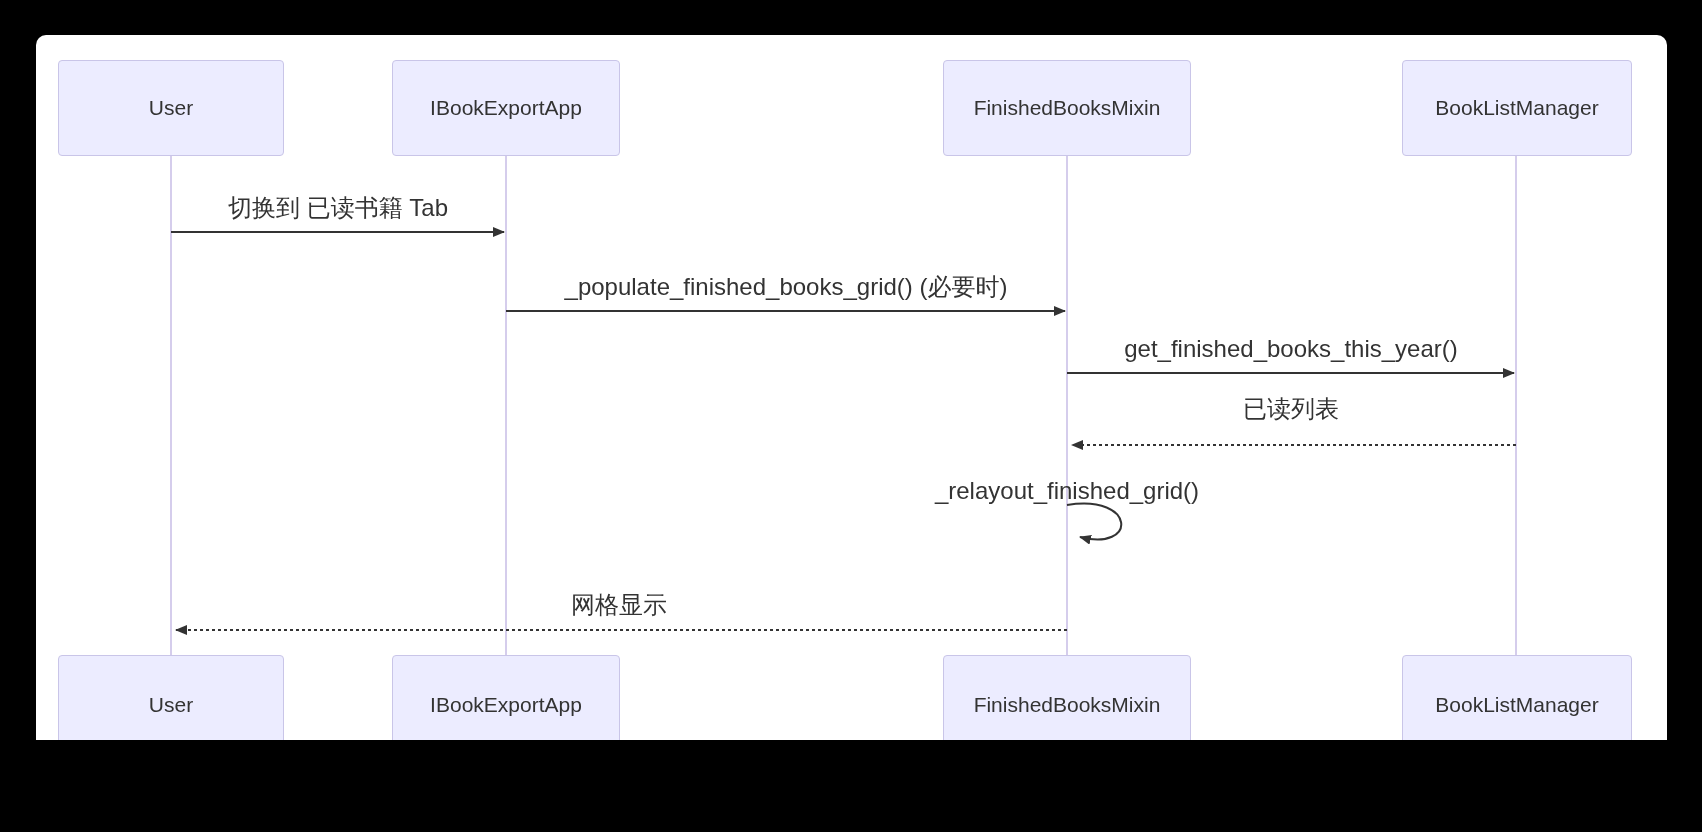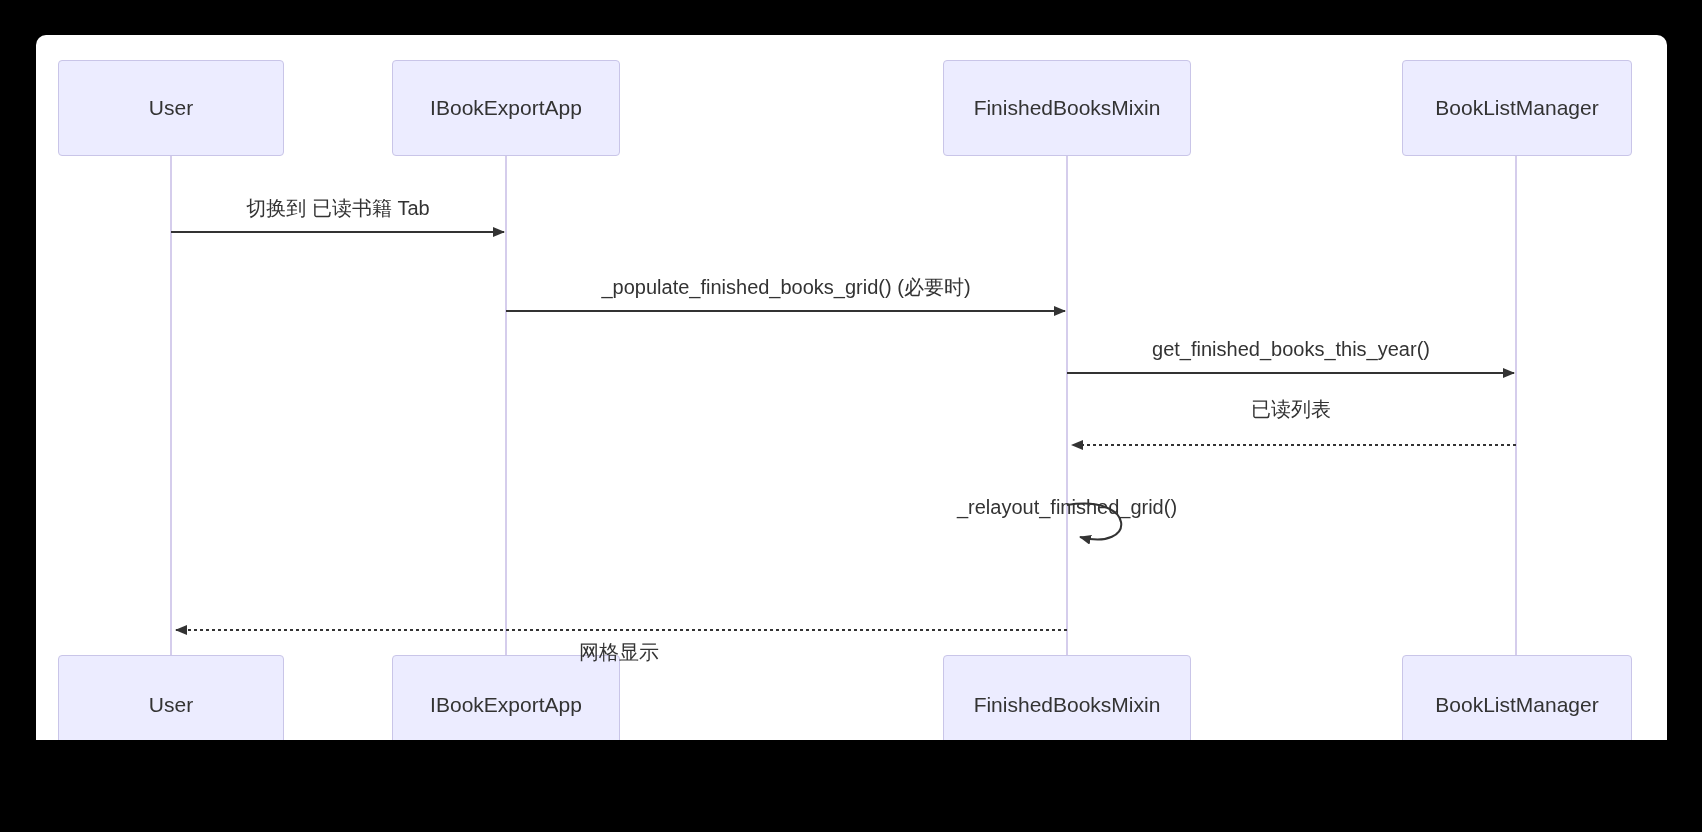--- a/index.html
+++ b/index.html
@@ -6,21 +6,21 @@
   #stage{position:relative;width:1702px;height:740px;background:#000;overflow:hidden;
          font-family:"Liberation Sans","DejaVu Sans",sans-serif;}
   #canvas{position:absolute;left:36px;top:35px;width:1631px;height:760px;
           background:var(--canvas-bg,#fff);border-radius:10px;}
   #lines{position:absolute;left:0;top:0;width:1631px;height:760px;}
   .actor-box{position:absolute;background:var(--actor-fill,#ececff);
              border:1px solid var(--actor-border,#c9c5e8);border-radius:4px;
              display:flex;align-items:center;justify-content:center;
              font-size:21px;color:var(--text,#333);box-sizing:border-box;}
   .msg-label{position:absolute;transform:translate(-50%,-50%);
-             font-size:20px;color:var(--text,#333);white-space:nowrap;text-align:center;}
+             font-size:24px;color:var(--text,#333);white-space:nowrap;text-align:center;}
 </style>
 </head>
 <body>
 
 <div id="stage">
   <div id="canvas">
 
     <svg id="lines" viewBox="0 0 1631 760" xmlns="http://www.w3.org/2000/svg">
       <defs>
         <marker id="arrow" markerWidth="14" markerHeight="12" refX="11" refY="5" orient="auto" markerUnits="userSpaceOnUse">
@@ -64,17 +64,17 @@
       <span>FinishedBooksMixin</span>
     </div>
     <div class="actor-box" style="left:1366px;top:620px;width:230px;height:99px;">
       <span>BookListManager</span>
     </div>
 
     <div class="msg-label" style="left:302px;top:173px;">切换到 已读书籍 Tab</div>
     <div class="msg-label" style="left:1255px;top:314px;">get_finished_books_this_year()</div>
     <div class="msg-label" style="left:750px;top:252px;">_populate_finished_books_grid() (必要时)</div>
     <div class="msg-label" style="left:1255px;top:374px;">已读列表</div>
-    <div class="msg-label" style="left:1031px;top:472px;">_relayout_finished_grid()</div>
-    <div class="msg-label" style="left:583px;top:570px;margin-top:47px;">网格显示</div>
+    <div class="msg-label" style="left:1031px;top:456px;">_relayout_finished_grid()</div>
+    <div class="msg-label" style="left:583px;top:570px;">网格显示</div>
 
   </div>
 </div>
 
 </body></html>

